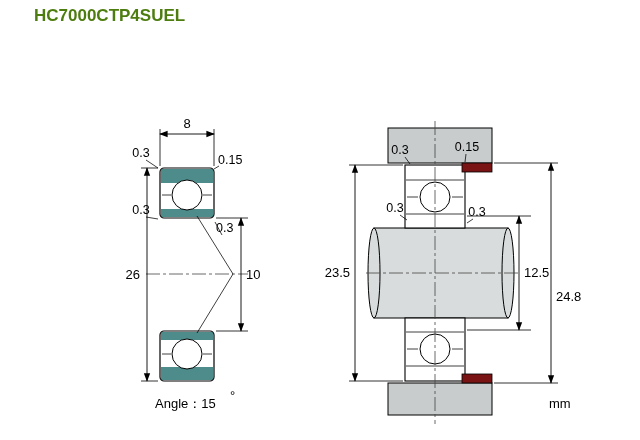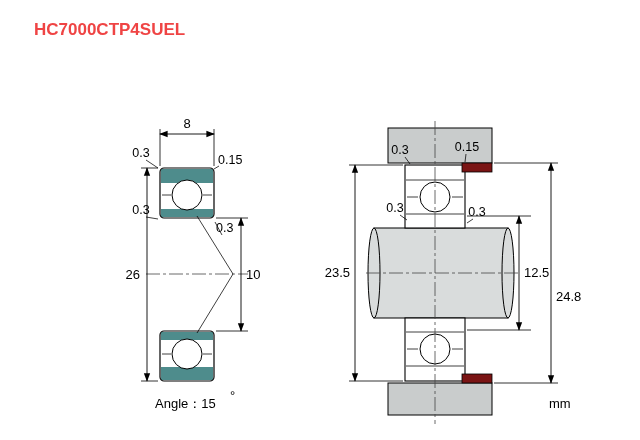--- a/index.html
+++ b/index.html
@@ -5,24 +5,24 @@
   html, body { margin: 0; padding: 0; background: #ffffff; }
   .page {
     position: relative;
     width: 640px; height: 440px;
     background: #ffffff;
     font-family: "Liberation Sans", sans-serif;
     overflow: hidden;
   }
   .title {
     position: absolute;
-    left: 34px; top: 20px;
+    left: 34px; top: 6px;
     font-size: 17px;
     font-weight: bold;
-    color: #ef4444;
+    color: #4d7c0f;
     font-family: "Liberation Sans", sans-serif;
   }
   svg { position: absolute; left: 0; top: 0; }
   svg text {
     font-family: "Liberation Sans", sans-serif;
     fill: #000;
     font-size: 12.5px;
   }
   svg text.big { font-size: 13px; }
   .outline { fill: none; stroke: #000; stroke-width: 1.2; }

